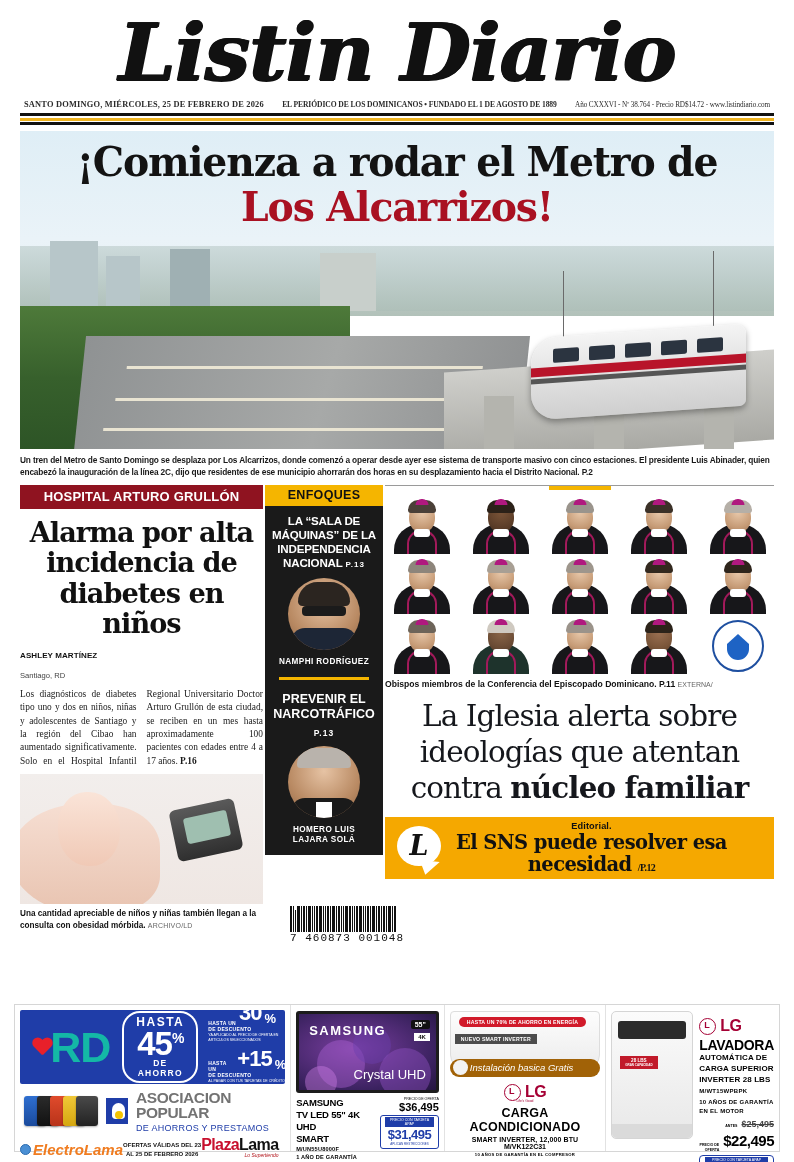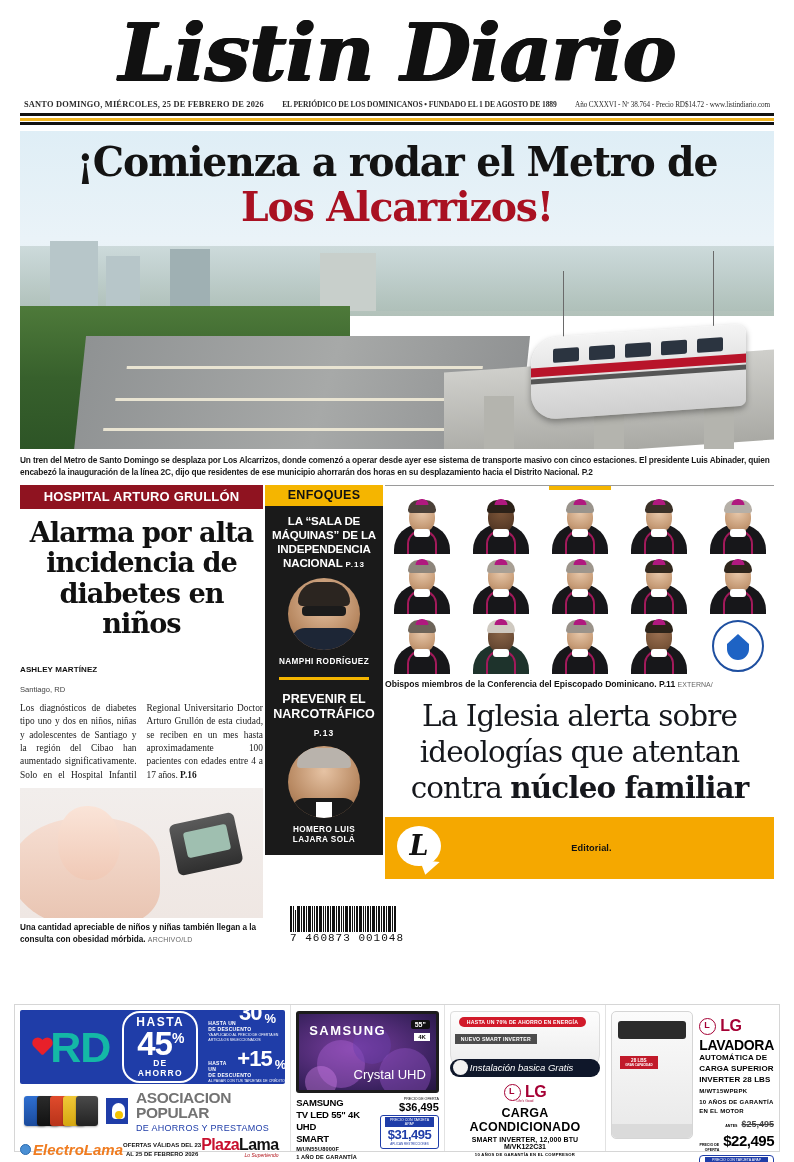--- a/index.html
+++ b/index.html
@@ -92,21 +92,21 @@
   .kicker-bar {
     background:#8f1320; color:#fff; font-weight:bold; font-size: 13px;
     letter-spacing: .2px; padding: 4px 6px 5px 6px; text-align:center;
   }
   .left-head {
     font-family: "DejaVu Serif", "Liberation Serif", serif;
     font-size: 28px; font-weight: bold; line-height: 1.08;
     text-align: center; color:#111; margin-top: 9px; letter-spacing: -1px;
     transform: scaleX(.97);
   }
-  .byline { margin-top: 14px; font-size: 8px; font-weight: bold; color:#111; letter-spacing:.1px;}
+  .byline { font-size: 8px; font-weight: bold; color:#111; letter-spacing:.1px;}
   .byline-sub { font-size: 7.6px; color:#444; margin-top: 11px; }
   .body-cols { margin-top: 8px; column-count: 2; column-gap: 10px;
     font-family: "Liberation Serif", serif; font-size: 9.4px; line-height: 1.42;
     color:#1a1a1a; text-align: justify; }
   .pref { font-weight: bold; font-family: "Liberation Serif", serif; }
   .foot-photo { margin-top: 6px; height: 130px; position: relative; overflow:hidden;
                 background: linear-gradient(#f2eeec, #efe7e3); }
   .foot-cap { margin-top: 4px; font-size: 8.2px; font-weight: bold; line-height:1.4; color:#111; }
   .foot-cap .credit { font-weight: normal; font-size: 7px; color:#666; letter-spacing:.2px;}
   .barcode-wrap { margin-top: 8px; display:flex; align-items:flex-start; gap: 6px;}
@@ -254,21 +254,21 @@
   .price-box .pb-n { font-size: 13px; font-weight:bold; color:#1f3da8; letter-spacing:-.5px;}
 
   .ad3 { width: 168px; padding: 6px 5px; }
   .ac { height: 58px; background: linear-gradient(#fdfdfd, #ececec); border:1px solid #ddd;
         border-radius: 4px 4px 14px 14px; position:relative; }
   .ac-tag { position:absolute; left: 8px; top: 5px; background:#d11a2a; color:#fff;
             font-size: 5.2px; font-weight:bold; padding: 2px 8px; border-radius: 9px;
             letter-spacing:.2px;}
   .ac-tag2 { position:absolute; left: 4px; top: 22px; background:#4c4c4c; color:#fff;
              font-size: 5.2px; font-weight:bold; padding: 2px 6px; letter-spacing:.2px;}
-  .ac-inst { margin-top: -10px; position:relative; z-index:3; background:#0f172a; color:#fff;
+  .ac-inst { margin-top: -10px; position:relative; z-index:3; background:#a16207; color:#fff;
              border-radius: 14px; padding: 3px 8px 4px 20px; font-size: 9.5px;
              font-style:italic; }
   .ac-inst .sello { position:absolute; left: 3px; top: 1px; width: 15px; height: 15px;
                     border-radius:50%; background:#f3f3f3; color:#d11a2a;
                     font-size:4px; display:flex; align-items:center; justify-content:center;}
   .lg-row { display:flex; align-items:center; justify-content:center; gap: 4px; margin-top: 6px; }
   .lg-mark { width: 17px; height:17px; border-radius:50%; border: 1.6px solid #a50034;
              position:relative; }
   .lg-mark:after { content:"L"; position:absolute; left:4px; top:1px; font-size:9px;
                    color:#a50034; font-weight:bold;}
@@ -556,20 +556,25 @@
         <div>ideologías que atentan</div>
         <div><span>contra </span><b>núcleo familiar</b></div>
       </div>
 
       <div class="editorial">
         <div class="ed-bubble">
           <div class="ed-L">L</div>
         </div>
         <div class="ed-txt">
           <div class="ed-kicker">Editorial.</div>
+          <div class="ed-head">
+            <span>El SNS puede resolver esa</span><br>
+            <span>necesidad</span>
+            <span class="ed-page">/P.12</span>
+          </div>
         </div>
       </div>
     </div>
   </div>
 
   <div style="position:absolute; left:290px; top:898px;" class="barcode-wrap">
     <div>
       <div class="barcode">
         <i style="width:2px"></i>
           <i></i>

